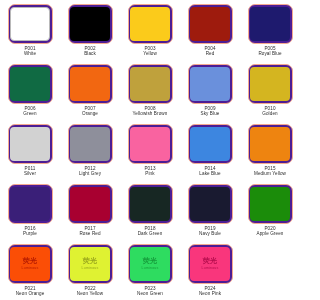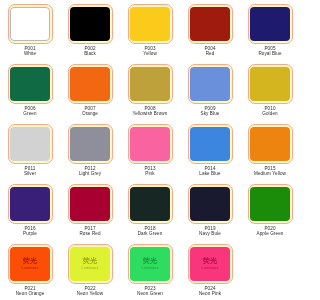--- a/index.html
+++ b/index.html
@@ -34,21 +34,21 @@
   .swatch-cell.empty {
     visibility: hidden;
   }
   .chip-frame {
     width: 45px;
     height: 40px;
     border: 1.2px solid #f5a98f;
     border-radius: 7px;
     box-sizing: border-box;
     padding: 1.6px;
-    background: #fef9c3;
+    background: #4c1d95;
     display: flex;
     align-items: stretch;
     justify-content: stretch;
   }
   .chip {
     flex: 1 1 auto;
     border-radius: 4px;
     position: relative;
     display: flex;
     flex-direction: column;

